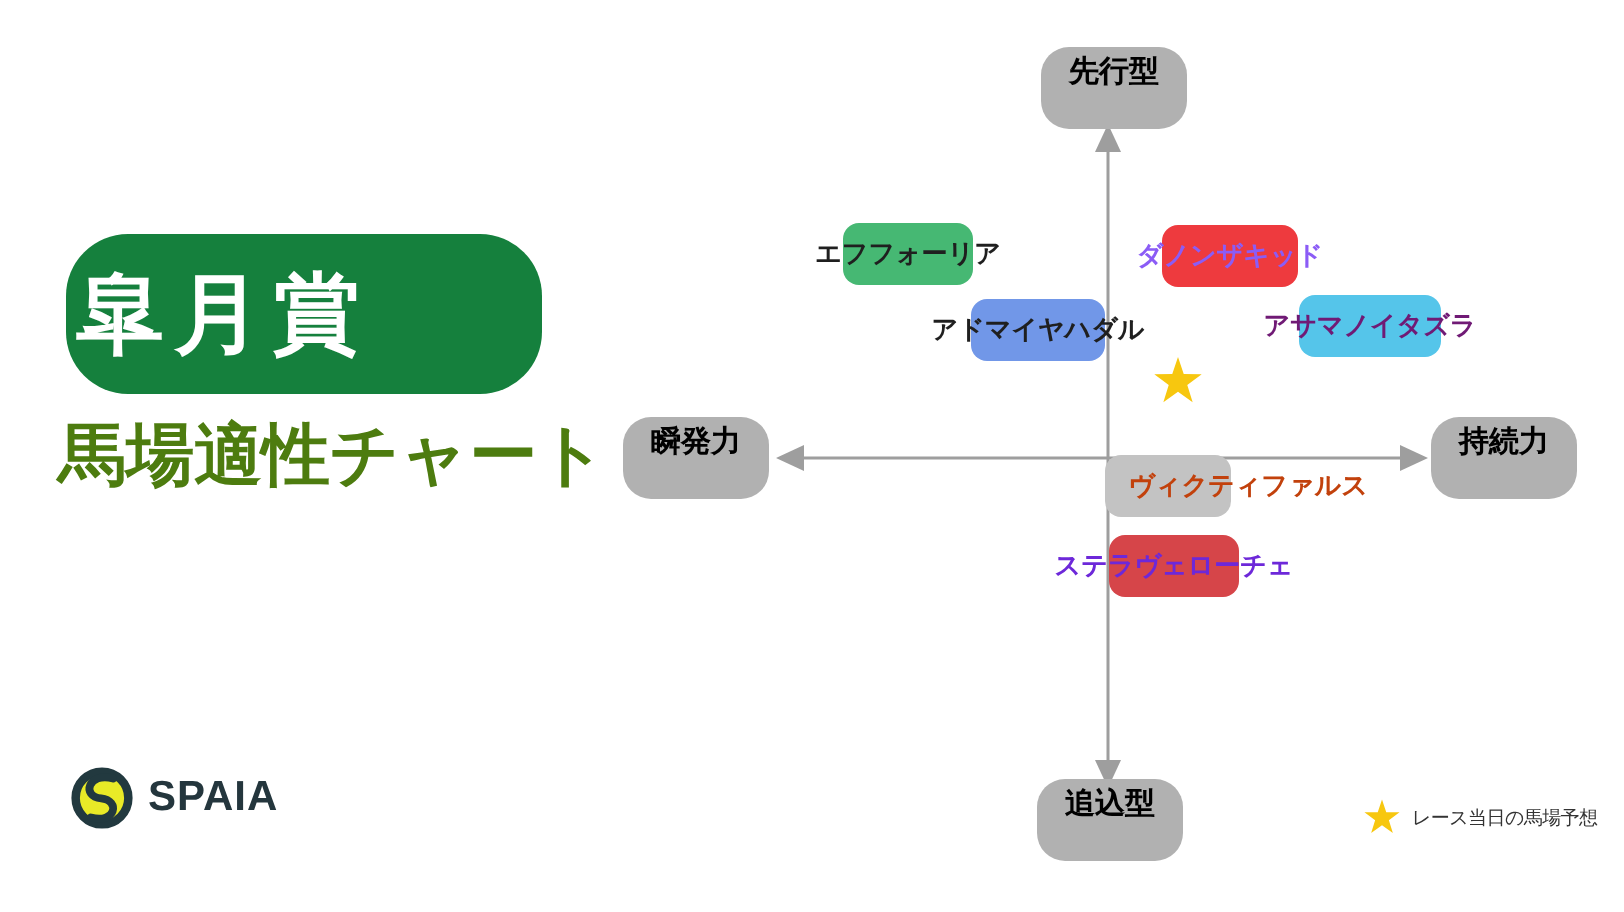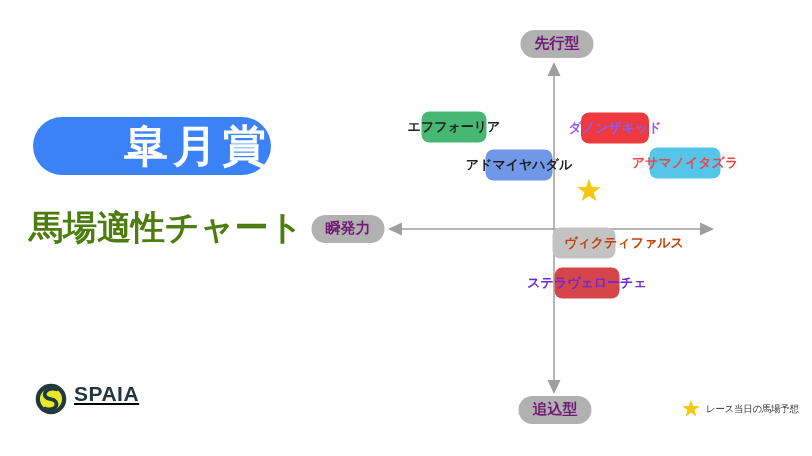--- a/index.html
+++ b/index.html
@@ -1,30 +1,30 @@
 <!DOCTYPE html>
 <html><head>
 <meta charset="utf-8">
 <style>
   html,body{margin:0;padding:0;background:#fff;}
   body{font-family:"Liberation Sans","DejaVu Sans",sans-serif;}
   .canvas{position:relative;width:812px;height:456px;background:#ffffff;overflow:hidden;}
 
   
-  .race-badge{position:absolute;left:33px;top:117px;width:238px;height:58px;
-    background:#3b82f6;border-radius:31px;display:flex;align-items:center;justify-content:flex-end;}
+  .race-badge{position:absolute;left:33px;top:117px;width:238px;height:80px;
+    background:#15803d;border-radius:31px;display:flex;align-items:center;justify-content:flex-start;}
   .race-badge span{color:#ffffff;font-size:44px;font-weight:bold;letter-spacing:5px;text-indent:5px;}
   .subtitle{position:absolute;left:29px;top:205px;font-size:34px;font-weight:bold;color:#4d7c0f;white-space:nowrap;}
 
   
   .axes{position:absolute;left:0;top:0;width:812px;height:456px;}
 
   
-  .pill{position:absolute;transform:translate(-50%,-50%);height:28px;line-height:25px;
-    padding:0 14px;border-radius:14px;color:#701a75;font-size:15px;font-weight:bold;white-space:nowrap;}
+  .pill{position:absolute;transform:translate(-50%,-50%);height:41px;line-height:25px;
+    padding:0 14px;border-radius:14px;color:#000000;font-size:15px;font-weight:bold;white-space:nowrap;}
   .pill-top{left:557px;top:44px;}
   .pill-bottom{left:555px;top:410px;}
   .pill-left{left:348px;top:229px;}
   .pill-right{left:752px;top:229px;}
 
   
   .markers-layer{position:absolute;left:0;top:0;width:812px;height:323px;}
   .horse-marker{position:absolute;width:0;height:0;}
   .horse-rect{position:absolute;left:0;top:0;transform:translate(-50%,-50%);height:31px;border-radius:8px;}
   .horse-label{position:absolute;left:0;top:0;transform:translate(-50%,-50%);
@@ -32,21 +32,21 @@
 
   
   .main-star{position:absolute;width:27px;height:27px;transform:translate(-50%,-50%);}
 
   
   .legend{position:absolute;left:681px;top:399px;display:flex;align-items:center;gap:5px;}
   .legend-star{width:20px;height:20px;}
   .legend-label{font-size:9.5px;color:#333333;letter-spacing:-0.3px;white-space:nowrap;}
 
   
-  .brand{position:absolute;left:34px;top:382px;display:flex;align-items:flex-start;gap:6px;text-decoration:underline;}
+  .brand{position:absolute;left:34px;top:382px;display:flex;align-items:center;gap:6px;}
   .brand-text{font-size:21px;font-weight:800;color:#24363d;letter-spacing:0.5px;}
 </style>
 </head>
 <body>
 
 <div class="canvas">
 
   <div class="race-badge">
     <span>皐月賞</span>
   </div>
@@ -57,37 +57,38 @@
     <line x1="396" y1="229" x2="706" y2="229" stroke="#9e9e9e" stroke-width="1.5"></line>
     <polygon points="554,62 547.5,76 560.5,76" fill="#9e9e9e"></polygon>
     <polygon points="554,394 547.5,380 560.5,380" fill="#9e9e9e"></polygon>
     <polygon points="388,229 402,222.5 402,235.5" fill="#9e9e9e"></polygon>
     <polygon points="714,229 700,222.5 700,235.5" fill="#9e9e9e"></polygon>
   </svg>
 
   <div class="pill pill-top" style="background: rgb(177, 177, 177);">先行型</div>
   <div class="pill pill-left" style="background: rgb(177, 177, 177);">瞬発力</div>
   <div class="pill pill-bottom" style="background: rgb(177, 177, 177);">追込型</div>
+  <div class="pill pill-right" style="background: rgb(177, 177, 177);">持続力</div>
 
   <div class="markers-layer">
       <div class="horse-marker" style="left: 454px; top: 127px;">
         <div class="horse-rect" style="width: 65px; background: rgb(70, 184, 115);"></div>
         <span class="horse-label" style="color: rgb(31, 31, 31);">エフフォーリア</span>
       </div>
       <div class="horse-marker" style="left: 615px; top: 128px;">
         <div class="horse-rect" style="width: 68px; background: rgb(238, 58, 62);"></div>
         <span class="horse-label" style="color: #8b5cf6;">ダノンザキッド</span>
       </div>
       <div class="horse-marker" style="left: 519px; top: 165px;">
         <div class="horse-rect" style="width: 67px; background: rgb(113, 151, 232);"></div>
         <span class="horse-label" style="color: rgb(31, 31, 31);">アドマイヤハダル</span>
       </div>
       <div class="horse-marker" style="left: 685px; top: 163px;">
         <div class="horse-rect" style="width: 71px; background: rgb(85, 197, 234);"></div>
-        <span class="horse-label" style="color: #ef4444;">アサマノイタズラ</span>
+        <span class="horse-label" style="color: #701a75;">アサマノイタズラ</span>
       </div>
       <div class="horse-marker" style="left: 584px; top: 243px;">
         <div class="horse-rect" style="width: 63px; background: rgb(195, 195, 195);"></div>
         <span class="horse-label" style="color: #c2410c; margin-left: 40px;">ヴィクティファルス</span>
       </div>
       <div class="horse-marker" style="left: 587px; top: 283px;">
         <div class="horse-rect" style="width: 65px; background: rgb(214, 69, 73);"></div>
         <span class="horse-label" style="color: #6d28d9;">ステラヴェローチェ</span>
       </div>
     </div>

